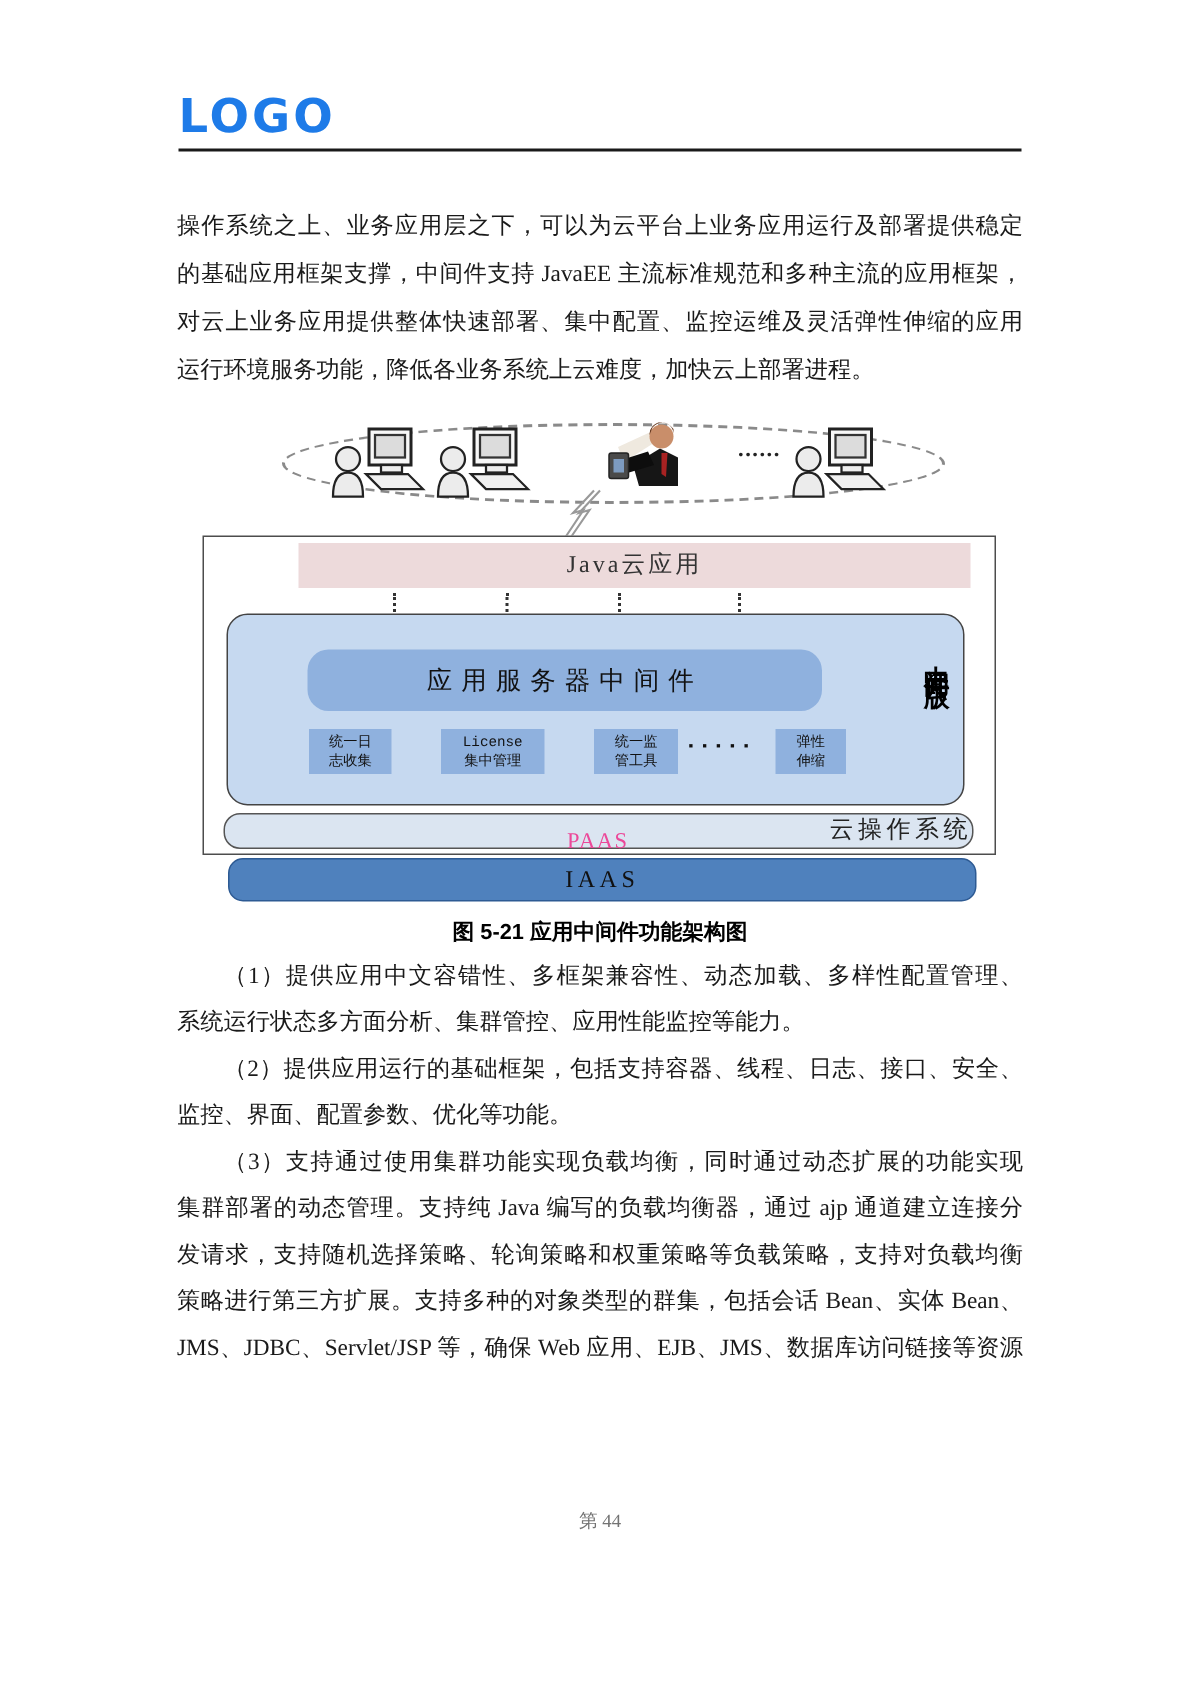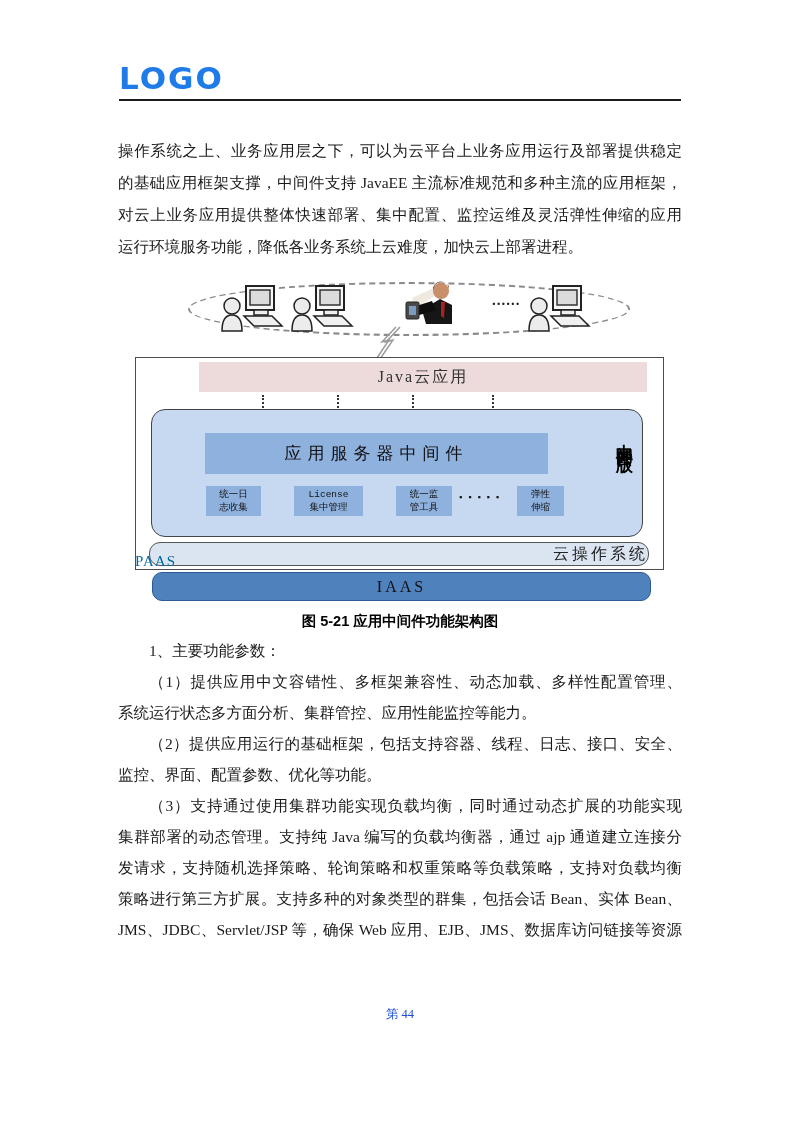--- a/index.html
+++ b/index.html
@@ -17,53 +17,53 @@
   .textblock.top .line{height:32px;line-height:32px;}
   .textblock.bottom{top:635px;}
   .textblock.bottom .line{height:31px;line-height:31px;}
   .line{white-space:nowrap;}
   .line.j{white-space:normal;text-align:justify;text-align-last:justify;}
   .line.ind{text-indent:31px;}
 
   .caption{position:absolute;left:118px;top:612px;width:564px;text-align:center;
            font-family:"Liberation Sans","DejaVu Sans",sans-serif;font-weight:700;font-size:14.5px;color:#000;}
 
-  .footer{position:absolute;left:0;top:1006px;width:800px;text-align:center;font-size:12.5px;color:#1d4ed8;}
+  .footer{position:absolute;left:0;top:1006px;width:800px;text-align:center;font-size:12.5px;color:#737373;}
 
   
   .figure{position:absolute;inset:0;}
   .ellipse{position:absolute;left:188px;top:282px;width:438px;height:50px;
            border:2px dashed #8a8a8a;border-radius:50%;}
   .client-dots{position:absolute;left:492px;top:292px;font-weight:700;font-size:15px;color:#222;letter-spacing:1px;}
   .icon-abs{position:absolute;}
 
   .outer-rect{position:absolute;left:135px;top:357px;width:527px;height:211px;border:1.5px solid #4d4d4d;background:#fff;}
   .pink-bar{position:absolute;left:199px;top:362px;width:448px;height:30px;background:#eddadb;
             text-align:center;line-height:30px;font-size:16px;letter-spacing:2px;color:#333;}
   .arrow{position:absolute;top:395px;width:9px;height:33px;}
   .arrow::before{content:"";position:absolute;left:3px;top:0;height:25px;border-left:2px dotted #333;}
   .arrow::after{content:"";position:absolute;left:0;top:25px;border-left:4.5px solid transparent;
                 border-right:4.5px solid transparent;border-top:8px solid #111;}
   .blue-container{position:absolute;left:151px;top:409px;width:490px;height:126px;background:#c6d9f0;
                   border:1.5px solid #444;border-radius:14px;}
   .mid-bar{position:absolute;left:205px;top:433px;width:343px;height:41px;background:#8fb1de;
-           text-align:center;line-height:41px;font-size:17px;letter-spacing:6px;color:#111;}
+           text-align:center;line-height:41px;font-size:17px;letter-spacing:6px;color:#111;border-radius:14px;}
   .module{position:absolute;top:486px;height:30px;background:#8fb1de;color:#111;
           font-size:9.5px;line-height:13px;text-align:center;white-space:pre-line;
           display:flex;align-items:center;justify-content:center;
           font-family:"Liberation Mono","DejaVu Sans Mono",monospace;}
   .module-dots{position:absolute;left:450px;top:492px;width:64px;text-align:center;
                font-size:9px;letter-spacing:6px;color:#111;font-weight:700;}
   .side-label{position:absolute;left:613px;top:430px;height:100px;writing-mode:vertical-rl;
               font-weight:700;font-size:17px;letter-spacing:3px;color:#000;}
   .os-bar{position:absolute;left:149px;top:542px;width:498px;height:22px;background:#dbe5f1;
           border:1.5px solid #555;border-radius:11px;text-align:right;line-height:22px;
           font-size:16px;letter-spacing:3px;color:#222;}
-  .paas-label{position:absolute;left:135px;top:553px;width:527px;
-              font-size:15px;letter-spacing:1px;color:#0369a1;z-index:5;}
+  .paas-label{position:absolute;left:135px;top:553px;width:527px;text-align:center;
+              font-size:15px;letter-spacing:1px;color:#ec4899;z-index:5;}
   .iaas-bar{position:absolute;left:152px;top:572px;width:497px;height:27px;background:#4f81bd;
             border:1.5px solid #2d5a93;border-radius:10px;text-align:center;line-height:27px;
             font-size:16px;letter-spacing:3px;color:#111;}
 </style>
 </head>
 <body>
 
 <div class="page">
 
   <div class="logo">LOGO</div>
@@ -161,21 +161,20 @@
     <div class="side-label">中间件云版</div>
 
     <div class="os-bar">云操作系统</div>
     <div class="paas-label">PAAS</div>
     <div class="iaas-bar">IAAS</div>
   </div>
 
   <div class="caption">图 5-21 应用中间件功能架构图</div>
 
   <div class="textblock bottom">
-    <div class="line ind">1、主要功能参数：</div>
     <div class="line ind j">（1）提供应用中文容错性、多框架兼容性、动态加载、多样性配置管理、</div>
     <div class="line">系统运行状态多方面分析、集群管控、应用性能监控等能力。</div>
     <div class="line ind j">（2）提供应用运行的基础框架，包括支持容器、线程、日志、接口、安全、</div>
     <div class="line">监控、界面、配置参数、优化等功能。</div>
     <div class="line ind j">（3）支持通过使用集群功能实现负载均衡，同时通过动态扩展的功能实现</div>
     <div class="line j">集群部署的动态管理。支持纯 Java 编写的负载均衡器，通过 ajp 通道建立连接分</div>
     <div class="line j">发请求，支持随机选择策略、轮询策略和权重策略等负载策略，支持对负载均衡</div>
     <div class="line j">策略进行第三方扩展。支持多种的对象类型的群集，包括会话 Bean、实体 Bean、</div>
     <div class="line j">JMS、JDBC、Servlet/JSP 等，确保 Web 应用、EJB、JMS、数据库访问链接等资源</div>
   </div>

